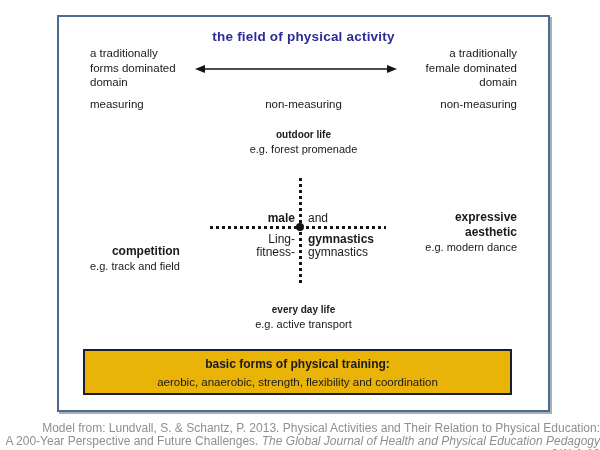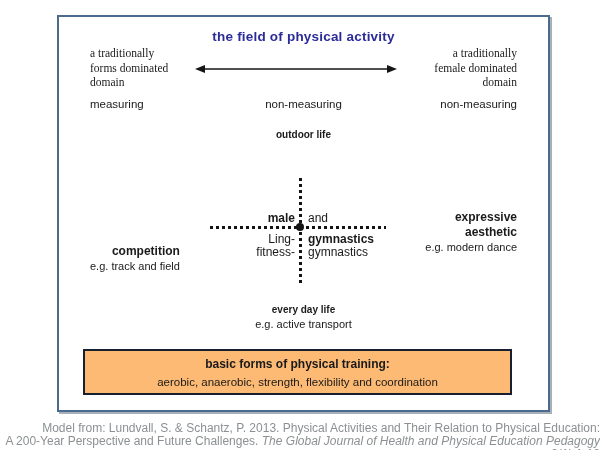--- a/index.html
+++ b/index.html
@@ -7,21 +7,21 @@
     font-family:"Liberation Sans", sans-serif; color:#1a1a1a; overflow:hidden; }
   .page { position:relative; width:600px; height:450px; background:#fff; }
 
   .frame { position:absolute; left:57px; top:15px; width:493px; height:397px;
     background:#ffffff; border:2px solid #4a6b8e;
     box-shadow:2px 2px 0 rgba(95,110,125,0.55); }
 
   .title { position:absolute; left:0; right:0; top:12px; text-align:center;
     font-size:13.5px; font-weight:bold; color:#2b2b99; letter-spacing:0.2px; }
 
-  .blk { position:absolute; font-size:11.5px; line-height:14.5px;font-family:Liberation Serif, serif; }
+  .blk { position:absolute; font-size:11.5px; line-height:14.5px; }
   .blk-tl { left:31px; top:29px; text-align:left; }
   .blk-tr { right:31px; top:29px; text-align:right; }
 
   .arrow-svg { position:absolute; left:136px; top:46px; }
 
   .meas-left  { position:absolute; left:31px; top:81px; font-size:11.5px; }
   .meas-center{ position:absolute; left:0; right:0; top:81px; text-align:center; font-size:11.5px; }
   .meas-right { position:absolute; right:31px; top:81px; font-size:11.5px; }
 
   .center-blk { position:absolute; left:0; right:0; text-align:center; }
@@ -43,21 +43,21 @@
   .r1 { top:195px; } .r2 { top:216px; } .r3 { top:229px; }
   .b { font-weight:bold; }
 
   .side-blk { position:absolute; }
   .competition { left:31px; top:199px; text-align:right;margin-top:28px; }
   .expressive  { right:31px; top:193px; text-align:right; }
   .side-blk .lbl { font-size:12px; font-weight:bold; line-height:15px; }
   .side-blk .ex  { font-size:11px; line-height:14px; }
 
   .training-box { position:absolute; left:24px; top:332px; width:429px; height:46px;
-    background:#fdba74; border:2px solid #16202e;
+    background:#eab308; border:2px solid #16202e;
     display:flex; flex-direction:column; align-items:center; justify-content:center; gap:5px; }
   .training-box .head { font-size:12px; font-weight:bold; }
   .training-box .body { font-size:11.5px; }
 
   .citation { position:absolute; left:0; right:0; top:422px; text-align:right;
     font-size:12px; line-height:13px; color:#8c9093; }
   .citation .it { font-style:italic; }
 </style>
 </head>
 <body>
@@ -85,20 +85,21 @@
       <div>female dominated</div>
       <div>domain</div>
     </div>
 
     <div class="meas-left">measuring</div>
     <div class="meas-center">non-measuring</div>
     <div class="meas-right">non-measuring</div>
 
     <div class="center-blk outdoor">
       <div class="lbl">outdoor life</div>
+      <div class="ex">e.g. forest promenade</div>
     </div>
 
     <div class="vline"></div>
     <div class="hline"></div>
     <div class="cdot"></div>
 
     <div class="cross-row cl r1 b">male</div>
     <div class="cross-row cr r1">and</div>
     <div class="cross-row cl r2">Ling-</div>
     <div class="cross-row cr r2 b">gymnastics</div>

